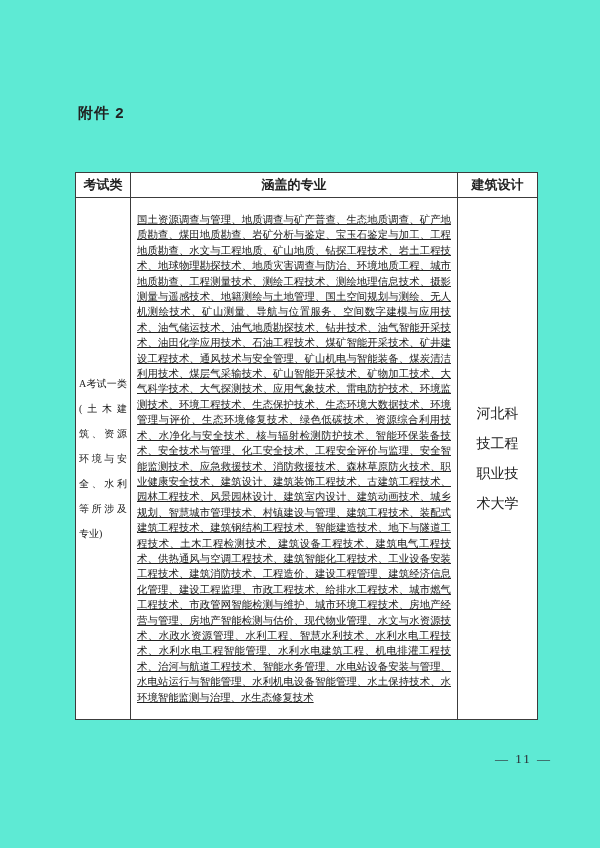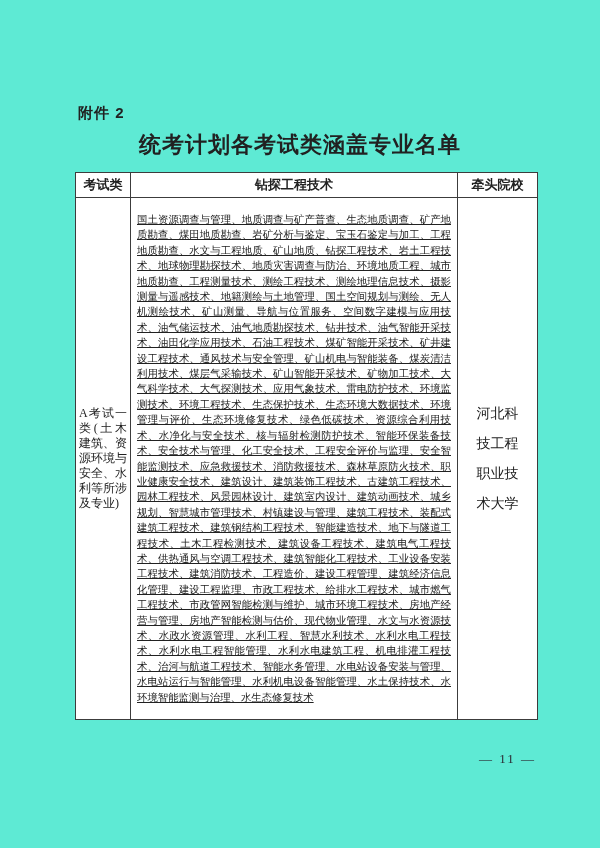--- a/index.html
+++ b/index.html
@@ -47,22 +47,22 @@
     background: #ffffff;
   }
   .majors-table thead tr { height: 25px; }
   .majors-table th {
     font-size: 13px;
     font-weight: bold;
     text-align: center;
     padding: 2px 0;
   }
   td.cell-category {
-    font-size: 12px;
-    line-height: 15px;
+    font-size: 10px;
+    line-height: 25px;
     padding: 0 3px;
     text-align: justify;
     vertical-align: middle;
   }
   td.cell-majors {
     font-size: 10.4px;
     line-height: 15.4px;
     padding: 14px 6px;
     text-align: justify;
     vertical-align: middle;
@@ -70,46 +70,45 @@
   }
   td.cell-lead {
     font-size: 14px;
     line-height: 30px;
     text-align: center;
     vertical-align: middle;
     padding: 0 12px;
   }
   .page-number {
     position: absolute;
-    top: 751px; right: 64px;
+    top: 751px; right: 48px;
     font-size: 13px;
     letter-spacing: 2px;
     color: #2b2b33;
   }
 </style>
 </head>
 <body>
 
 <div class="page">
 
   <div class="attachment-label">附件 2</div>
 
-  <h1 class="doc-title">统考计划各考试类涵盖专业名单</h1>
 
   <table class="majors-table">
     <colgroup>
       <col style="width:55px">
       <col style="width:327px">
       <col style="width:80px">
     </colgroup>
     <thead>
       <tr>
         <th>考试类</th>
-        <th>钻探工程技术</th>
-        <th>牵头院校</th>
+        <th>涵盖的专业</th>
+        <th>建筑设计</th>
       </tr>
     </thead>
     <tbody>
       <tr>
         <td class="cell-category">A考试一类(土木建筑、资源环境与安全、水利等所涉及专业)</td>
         <td class="cell-majors">国土资源调查与管理、地质调查与矿产普查、生态地质调查、矿产地质勘查、煤田地质勘查、岩矿分析与鉴定、宝玉石鉴定与加工、工程地质勘查、水文与工程地质、矿山地质、钻探工程技术、岩土工程技术、地球物理勘探技术、地质灾害调查与防治、环境地质工程、城市地质勘查、工程测量技术、测绘工程技术、测绘地理信息技术、摄影测量与遥感技术、地籍测绘与土地管理、国土空间规划与测绘、无人机测绘技术、矿山测量、导航与位置服务、空间数字建模与应用技术、油气储运技术、油气地质勘探技术、钻井技术、油气智能开采技术、油田化学应用技术、石油工程技术、煤矿智能开采技术、矿井建设工程技术、通风技术与安全管理、矿山机电与智能装备、煤炭清洁利用技术、煤层气采输技术、矿山智能开采技术、矿物加工技术、大气科学技术、大气探测技术、应用气象技术、雷电防护技术、环境监测技术、环境工程技术、生态保护技术、生态环境大数据技术、环境管理与评价、生态环境修复技术、绿色低碳技术、资源综合利用技术、水净化与安全技术、核与辐射检测防护技术、智能环保装备技术、安全技术与管理、化工安全技术、工程安全评价与监理、安全智能监测技术、应急救援技术、消防救援技术、森林草原防火技术、职业健康安全技术、建筑设计、建筑装饰工程技术、古建筑工程技术、园林工程技术、风景园林设计、建筑室内设计、建筑动画技术、城乡规划、智慧城市管理技术、村镇建设与管理、建筑工程技术、装配式建筑工程技术、建筑钢结构工程技术、智能建造技术、地下与隧道工程技术、土木工程检测技术、建筑设备工程技术、建筑电气工程技术、供热通风与空调工程技术、建筑智能化工程技术、工业设备安装工程技术、建筑消防技术、工程造价、建设工程管理、建筑经济信息化管理、建设工程监理、市政工程技术、给排水工程技术、城市燃气工程技术、市政管网智能检测与维护、城市环境工程技术、房地产经营与管理、房地产智能检测与估价、现代物业管理、水文与水资源技术、水政水资源管理、水利工程、智慧水利技术、水利水电工程技术、水利水电工程智能管理、水利水电建筑工程、机电排灌工程技术、治河与航道工程技术、智能水务管理、水电站设备安装与管理、水电站运行与智能管理、水利机电设备智能管理、水土保持技术、水环境智能监测与治理、水生态修复技术</td>
         <td class="cell-lead">河北科技工程职业技术大学</td>
       </tr>
     </tbody>
   </table>

